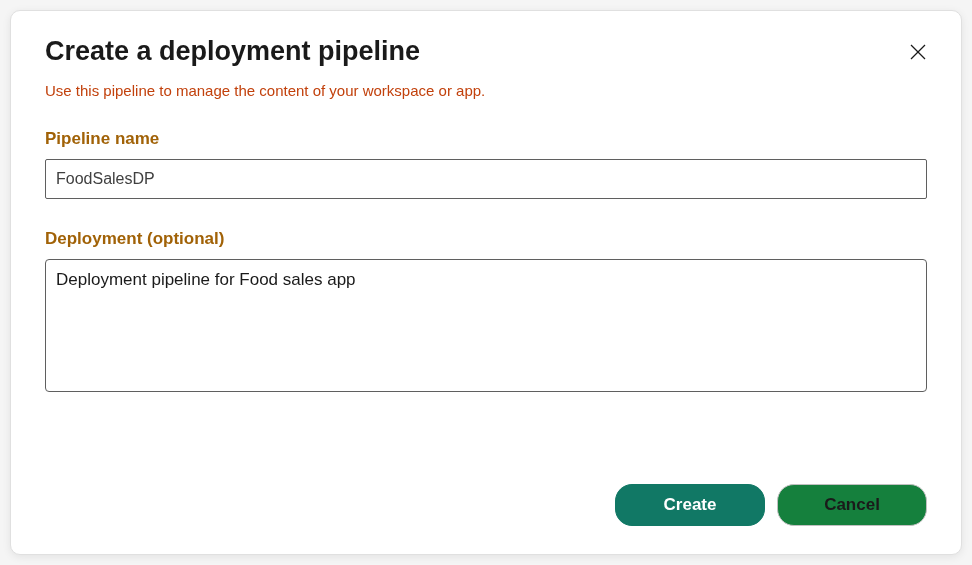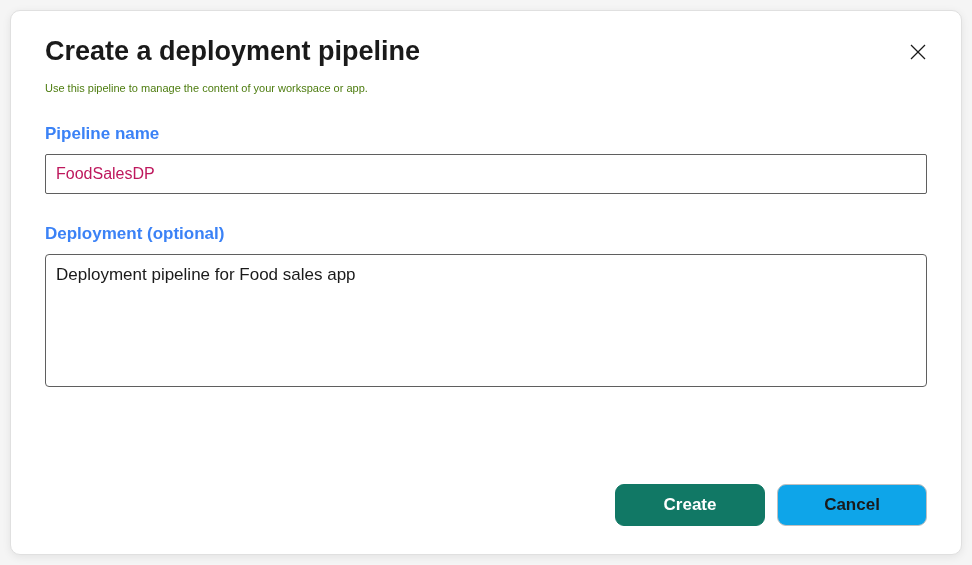--- a/index.html
+++ b/index.html
@@ -47,43 +47,43 @@
       align-items: center;
       justify-content: center;
     }
     .close-btn svg {
       width: 18px;
       height: 18px;
       stroke: #1a1a1a;
       stroke-width: 1.3;
     }
     .dialog-subtitle {
-      font-size: 11px;
-      color: #4d7c0f;
+      font-size: 15px;
+      color: #c2410c;
       margin-top: 14px;
     }
     .form-group {
       margin-top: 30px;
     }
     .form-label {
       font-size: 17px;
       font-weight: 600;
-      color: #3b82f6;
+      color: #a16207;
       display: block;
       margin-bottom: 10px;
     }
     .text-input {
       width: 100%;
       height: 40px;
       border: 1px solid #5f5f5f;
       border-radius: 2px;
       padding: 0 10px;
       font-size: 16px;
       font-family: inherit;
-      color: #be185d;
+      color: #404040;
       outline: none;
     }
     .textarea-input {
       width: 100%;
       height: 133px;
       border: 1px solid #5f5f5f;
       border-radius: 4px;
       padding: 8px 10px;
       font-size: 17px;
       font-family: inherit;
@@ -95,33 +95,33 @@
     .dialog-footer {
       margin-top: auto;
       display: flex;
       justify-content: flex-end;
       gap: 12px;
       padding-top: 24px;
     }
     .btn {
       height: 42px;
       min-width: 150px;
-      border-radius: 9px;
+      border-radius: 17px;
       font-size: 17px;
       font-weight: 600;
       cursor: pointer;
       font-family: inherit;
     }
     .btn-primary {
       background: #117865;
       color: #ffffff;
       border: 1px solid #117865;
     }
     .btn-secondary {
-      background: #0ea5e9;
+      background: #15803d;
       color: #1a1a1a;
       border: 1px solid #c0c0c0;
     }
   </style>
 </head>
 <body>
 
 <div class="dialog">
   <div class="dialog-header">
     <h1 class="dialog-title">Create a deployment pipeline</h1>

